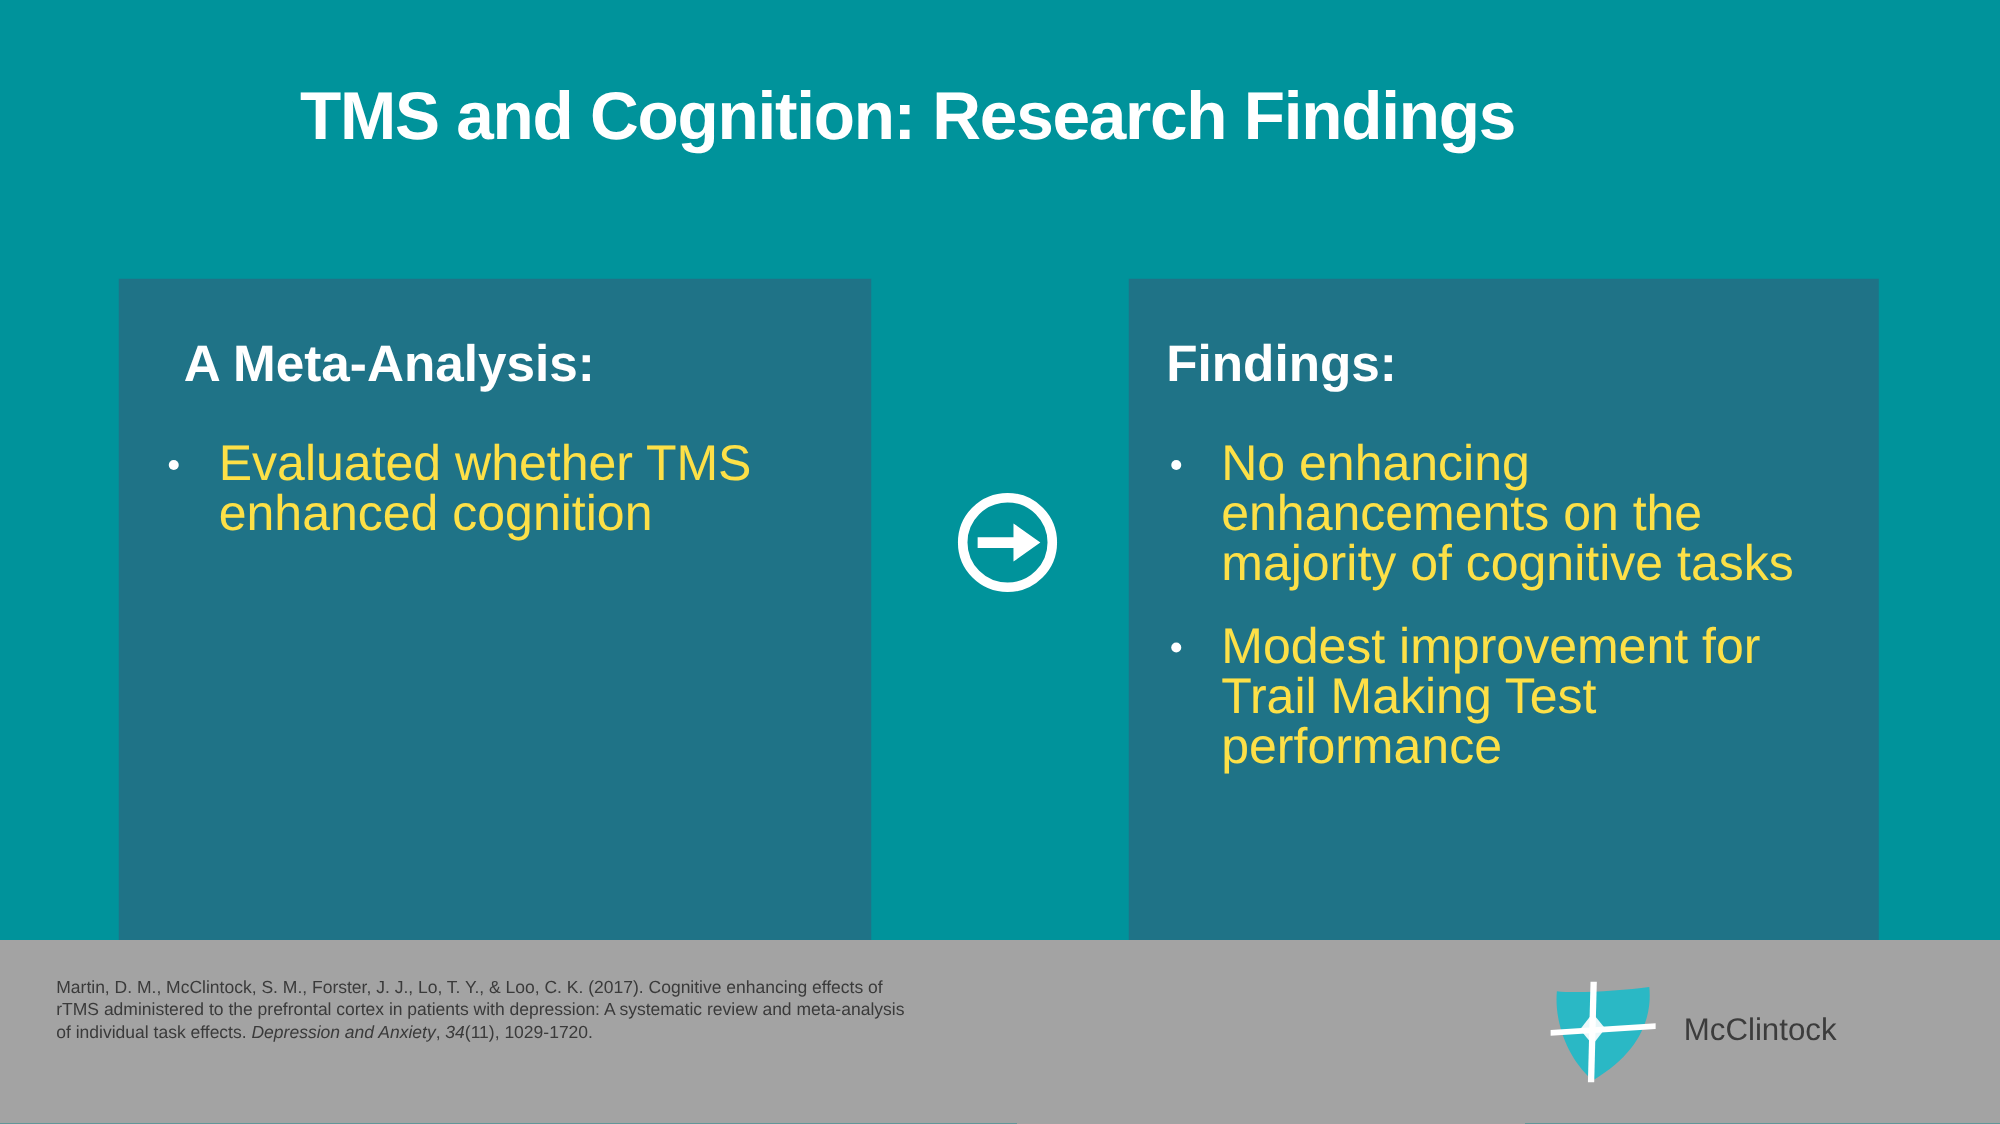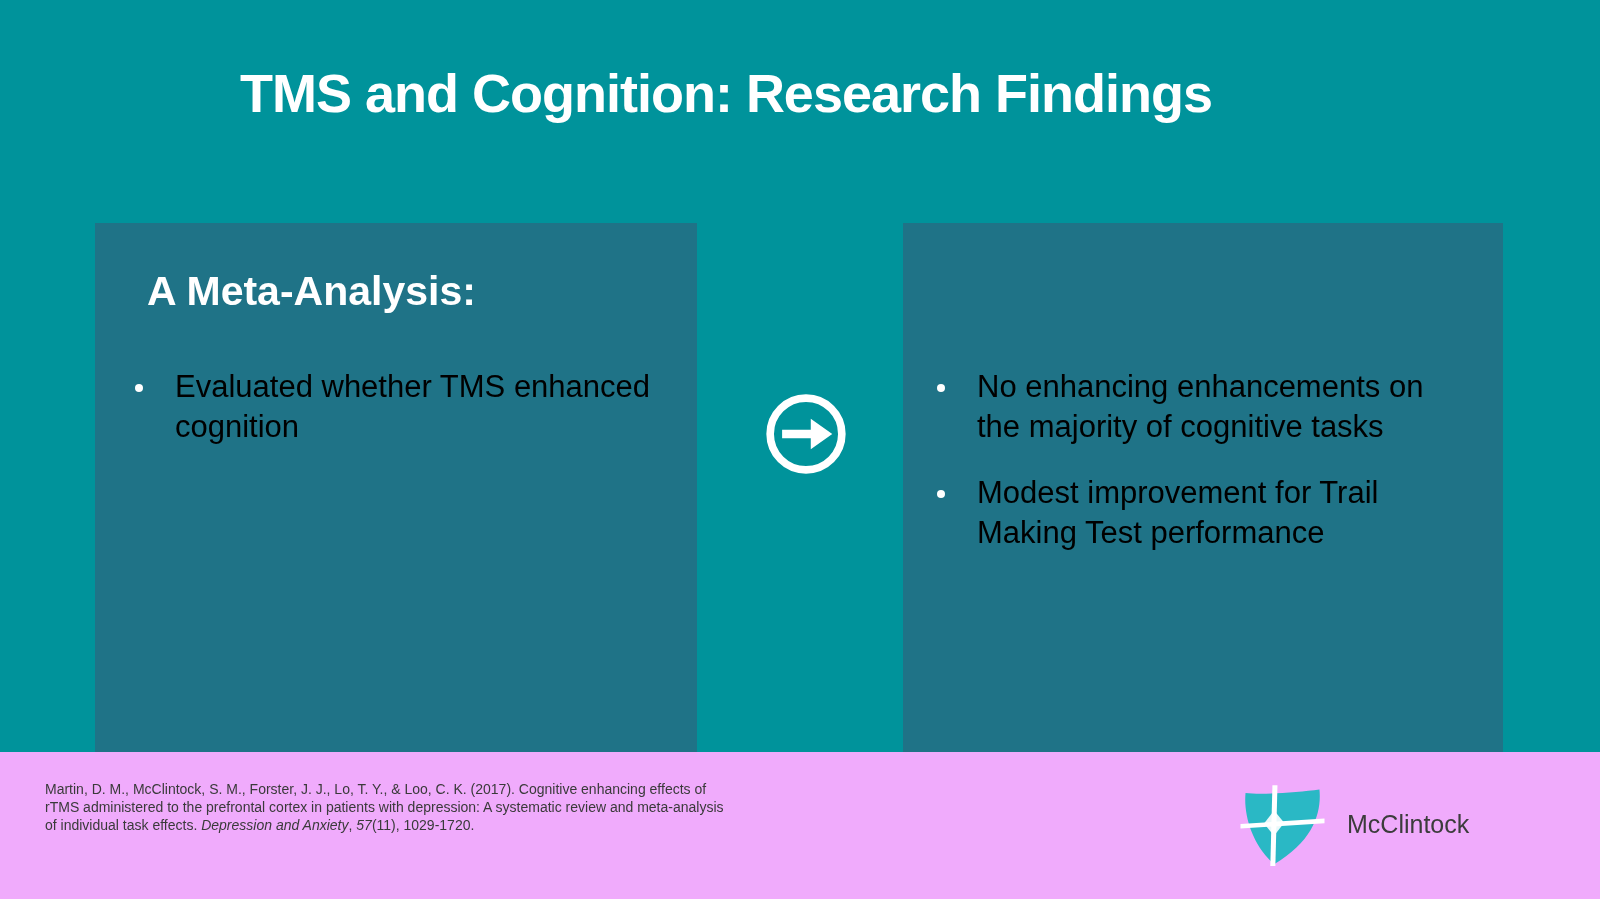--- a/index.html
+++ b/index.html
@@ -34,25 +34,25 @@
     position:absolute;
     top:45px;
     color:#ffffff;
     font-size:41px;
     font-weight:bold;
   }
   .panel-left .panel-heading{left:52px;}
   .panel-right .panel-heading{left:30px;}
   .bullet-list{
     position:absolute;
-    top:144px;
+    top:128px;
     list-style:none;
     margin:0;padding:0;
-    color:#000000;
-    font-size:31px;
+    color:#fde047;
+    font-size:40px;
     line-height:40px;
   }
   .panel-left .bullet-list{left:38px;width:520px;}
   .panel-right .bullet-list{left:32px;width:540px;}
   .bullet-item{
     position:relative;
     padding-left:42px;
     margin:0 0 26px 0;
   }
   .bullet-item::before{
@@ -65,21 +65,21 @@
   }
   .arrow-wrap{
     position:absolute;
     left:763px;top:391px;
     width:86px;height:86px;
   }
   .footer{
     position:absolute;
     left:0;top:752px;
     width:1600px;height:147px;
-    background:#f0abfc;
+    background:#a3a3a3;
   }
   .citation{
     position:absolute;
     left:45px;top:28px;
     color:#3A3A3A;
     font-size:14px;
     line-height:18px;
   }
   .citation .it{font-style:italic;}
   .logo{
@@ -116,32 +116,33 @@
   </div>
 
   <div class="arrow-wrap">
     <svg viewBox="0 0 90 90" width="86" height="86">
       <circle cx="45" cy="45" r="37.5" fill="none" stroke="#ffffff" stroke-width="8"></circle>
       <path d="M20,40.5 L50,40.5 L50,29 L72.5,45 L50,61 L50,49.5 L20,49.5 Z" fill="#ffffff"></path>
     </svg>
   </div>
 
   <div class="panel panel-right">
+    <div class="panel-heading">Findings:</div>
     <ul class="bullet-list">
       <li class="bullet-item">No enhancing enhancements on the majority of cognitive tasks</li>
       <li class="bullet-item">Modest improvement for Trail Making Test performance</li>
     </ul>
   </div>
 
   <div class="footer">
 
     <div class="citation">
       <div>Martin, D. M., McClintock, S. M., Forster, J. J., Lo, T. Y., &amp; Loo, C. K. (2017). Cognitive enhancing effects of</div>
       <div>rTMS administered to the prefrontal cortex in patients with depression: A systematic review and meta-analysis</div>
-      <div><span>of individual task effects. </span><span class="it">Depression and Anxiety</span><span>, </span><span class="it">57</span><span>(11), 1029-1720.</span></div>
+      <div><span>of individual task effects. </span><span class="it">Depression and Anxiety</span><span>, </span><span class="it">34</span><span>(11), 1029-1720.</span></div>
     </div>
 
     <div class="logo">
       <svg class="logo-shield" viewBox="0 0 100 100">
         <path d="M6,13 C24,15.5 68,12.5 94,9 C96.5,35 88,70 40,98 C13,74 3.5,38 6,13 Z" fill="#2AB8C5"></path>
         <polygon points="38,4 44,4 41.5,100 35.5,100" fill="#ffffff"></polygon>
         <polygon points="0,50 100,43.5 100,49 0,55.5" fill="#ffffff"></polygon>
         <polygon points="40,34 52,48.5 40,64 28,49.5" fill="#ffffff" opacity="0.9"></polygon>
       </svg>
       <div class="logo-text">

